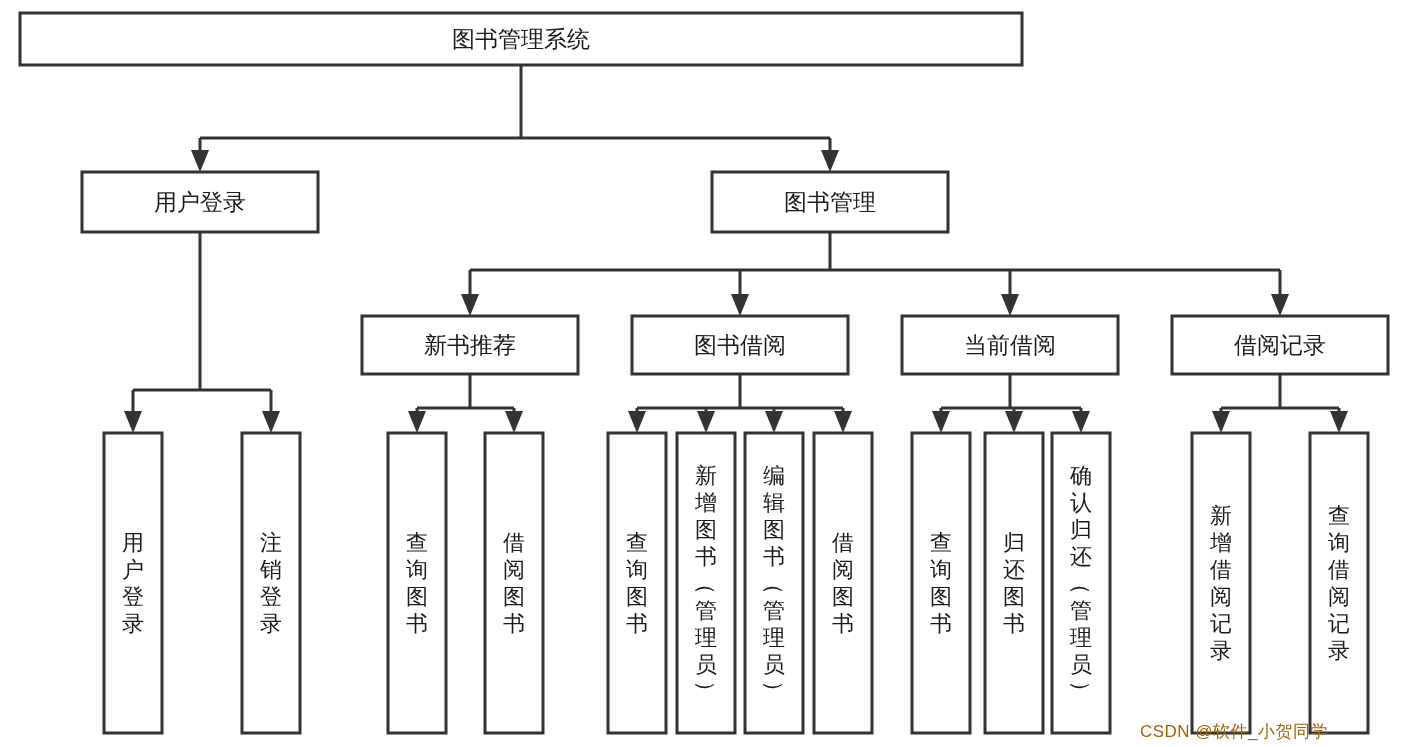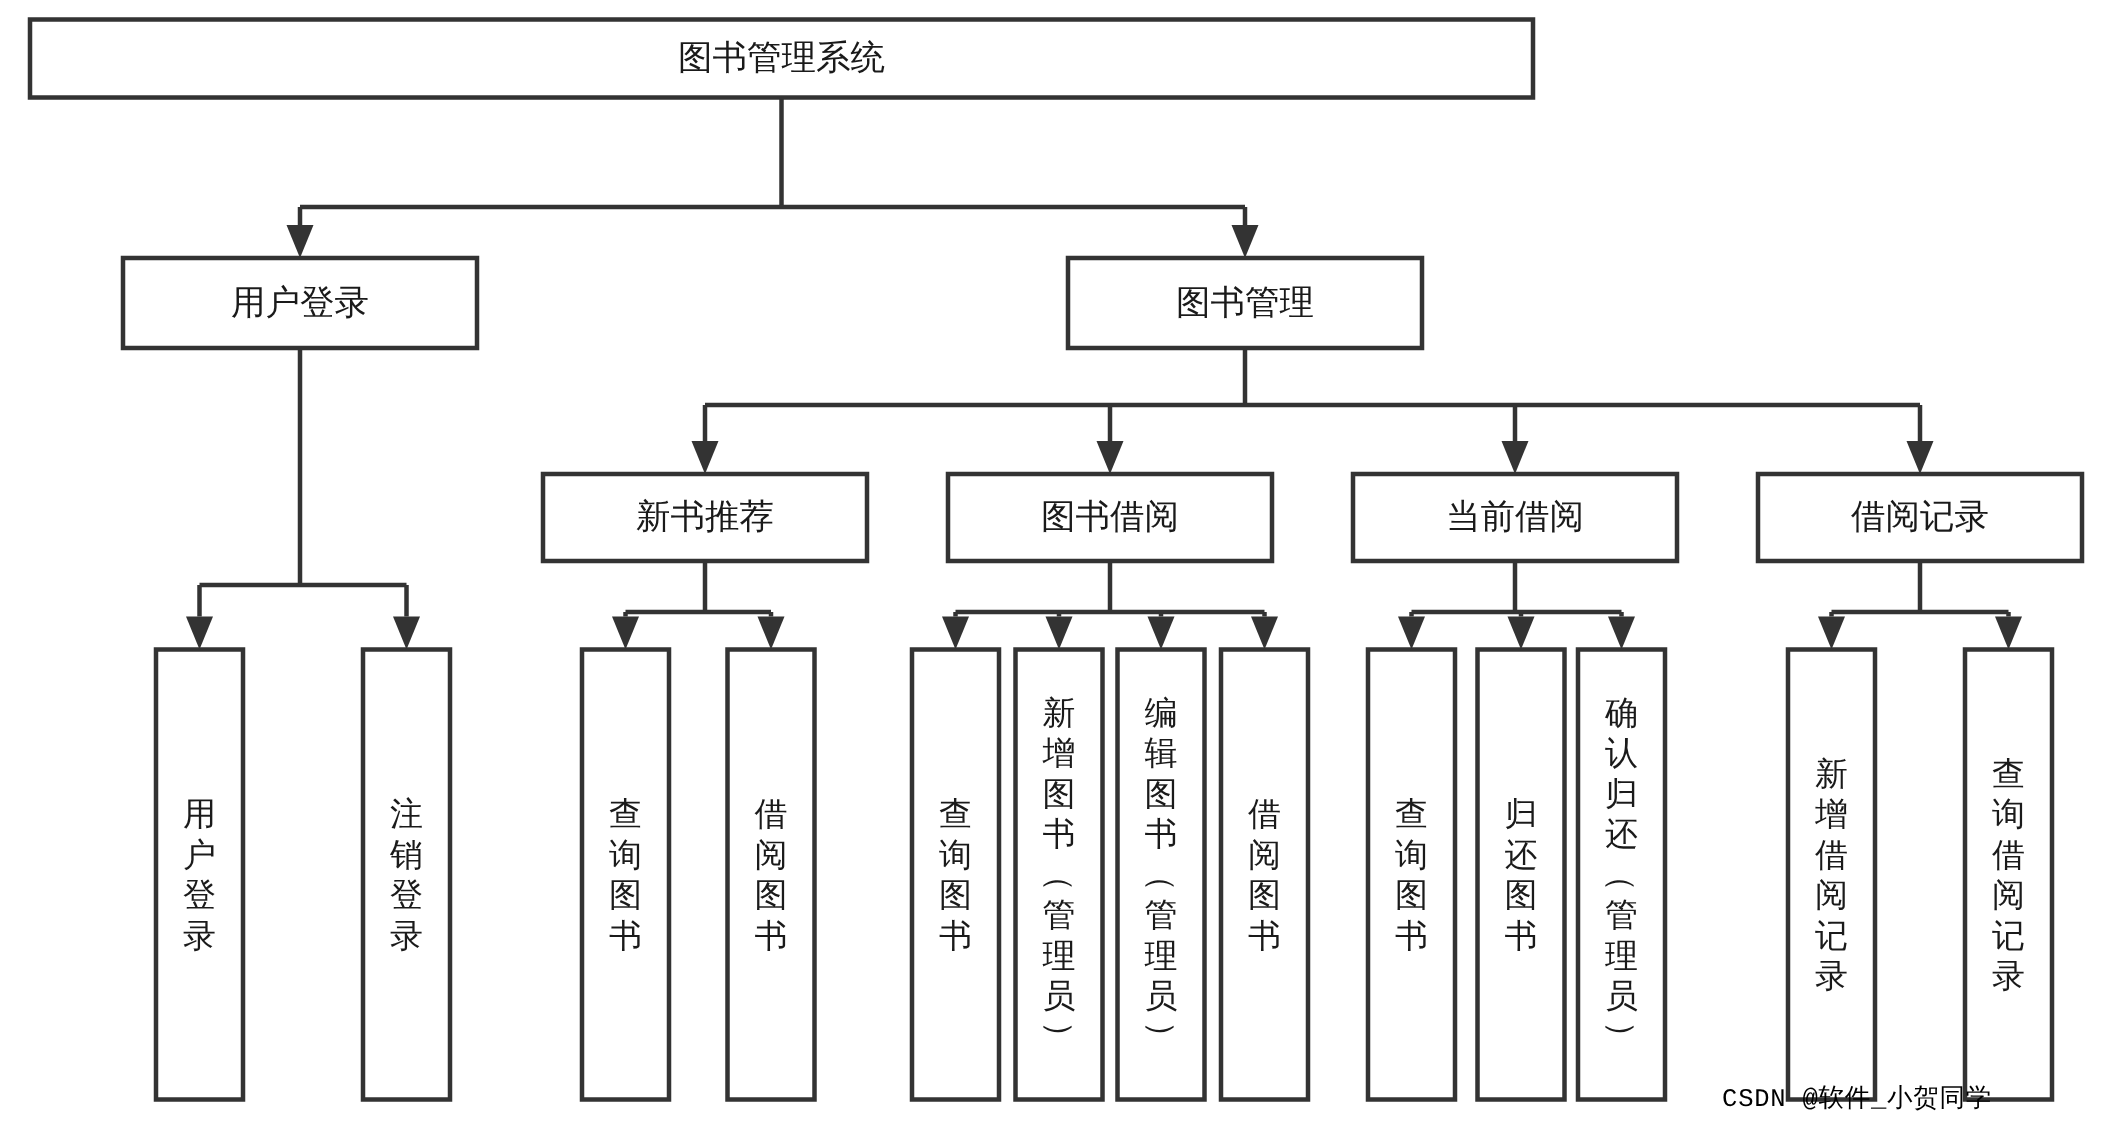--- a/index.html
+++ b/index.html
@@ -47,23 +47,23 @@
     fill: none;
   }
   .arrow-head {
     fill: #333333;
     stroke: none;
   }
   .watermark {
     position: absolute;
     right: 8px;
     bottom: 4px;
-    font-family: Liberation Mono, monospace;
+    font-family: Liberation Sans, sans-serif;
     font-size: 17px;
-    color: #000000;
+    color: #a16207;
     letter-spacing: 0.5px;
     white-space: nowrap;
     pointer-events: none;
   }
 </style>
 </head>
 <body>
 
 <div id="diagram-root">
   <svg id="flowchart" viewBox="0 0 1405 747" xmlns="http://www.w3.org/2000/svg">

